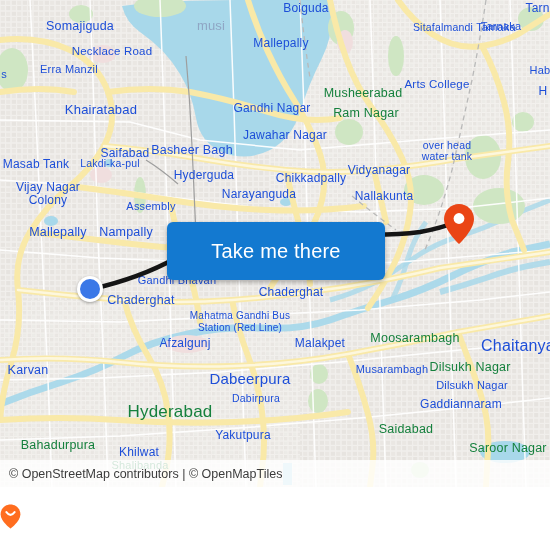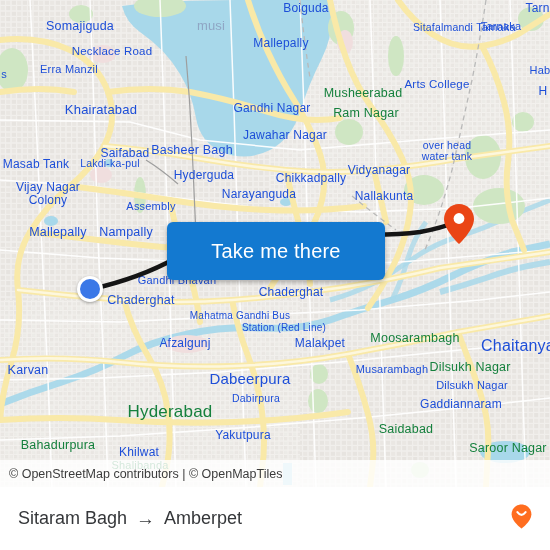--- a/index.html
+++ b/index.html
@@ -275,21 +275,21 @@
         <div class="map-label dark" style="left: 48px; top: 200px; font-size: 12px;">Colony</div>
         <div class="map-label dark" style="left: 259px; top: 194px; font-size: 12px;">Narayanguda</div>
         <div class="map-label dark" style="left: 384px; top: 196px; font-size: 12px;">Nallakunta</div>
         <div class="map-label dark" style="left: 151px; top: 206px; font-size: 11px;">Assembly</div>
         <div class="map-label dark" style="left: 58px; top: 232px; font-size: 12.5px;">Mallepally</div>
         <div class="map-label dark" style="left: 126px; top: 232px; font-size: 12.5px;">Nampally</div>
         <div class="map-label dark" style="left: 177px; top: 280px; font-size: 11px;">Gandhi Bhavan</div>
         <div class="map-label dark" style="left: 291px; top: 292px; font-size: 12px;">Chaderghat</div>
         <div class="map-label dark" style="left: 141px; top: 300px; font-size: 12.5px;">Chaderghat</div>
         <div class="map-label dark" style="left: 240px; top: 315px; font-size: 10px;">Mahatma Gandhi Bus</div>
-        <div class="map-label dark" style="left: 240px; top: 327px; font-size: 10px; margin-left: 44px;">Station (Red Line)</div>
+        <div class="map-label dark" style="left: 240px; top: 327px; font-size: 10px;">Station (Red Line)</div>
         <div class="map-label dark" style="left: 185px; top: 343px; font-size: 12px;">Afzalgunj</div>
         <div class="map-label dark" style="left: 320px; top: 343px; font-size: 12px;">Malakpet</div>
         <div class="map-label city" style="left: 415px; top: 338px; font-size: 12.5px;">Moosarambagh</div>
         <div class="map-label dark" style="left: 518px; top: 346px; font-size: 16px;">Chaitanya</div>
         <div class="map-label dark" style="left: 28px; top: 370px; font-size: 12.5px;">Karvan</div>
         <div class="map-label dark" style="left: 392px; top: 369px; font-size: 11px;">Musarambagh</div>
         <div class="map-label city" style="left: 470px; top: 367px; font-size: 12.5px;">Dilsukh Nagar</div>
         <div class="map-label dark" style="left: 250px; top: 378px; font-size: 15px;">Dabeerpura</div>
         <div class="map-label dark" style="left: 472px; top: 385px; font-size: 11px;">Dilsukh Nagar</div>
         <div class="map-label dark" style="left: 256px; top: 398px; font-size: 10.5px;">Dabirpura</div>
@@ -322,25 +322,20 @@
     <div id="cta-button">
       <span>Take me there</span>
     </div>
 
     <div id="attribution">
       <div class="attr-text">© OpenStreetMap contributors | © OpenMapTiles</div>
     </div>
   </div>
 
   <div id="footer">
-    <div id="footer-route">
-      <span class="place">Sitaram Bagh</span>
-      <span class="arrow">→</span>
-      <span class="place">Amberpet</span>
-    </div>
     <div id="brand">
       <span>
         <svg width="21" height="25" viewBox="0 0 21 25">
           <path d="M10.5,0.6 C4.9,0.6 0.6,4.9 0.6,10.4 C0.6,17.3 10.5,24.4 10.5,24.4
                    C10.5,24.4 20.4,17.3 20.4,10.4 C20.4,4.9 16.1,0.6 10.5,0.6 Z" fill="#ff6d1f"></path>
           <path d="M6.4,8.2 Q10.5,13.6 14.6,8.2" stroke="#ffffff" stroke-width="2.1" fill="none" stroke-linecap="round"></path>
         </svg>
       </span>
     </div>
   </div>

